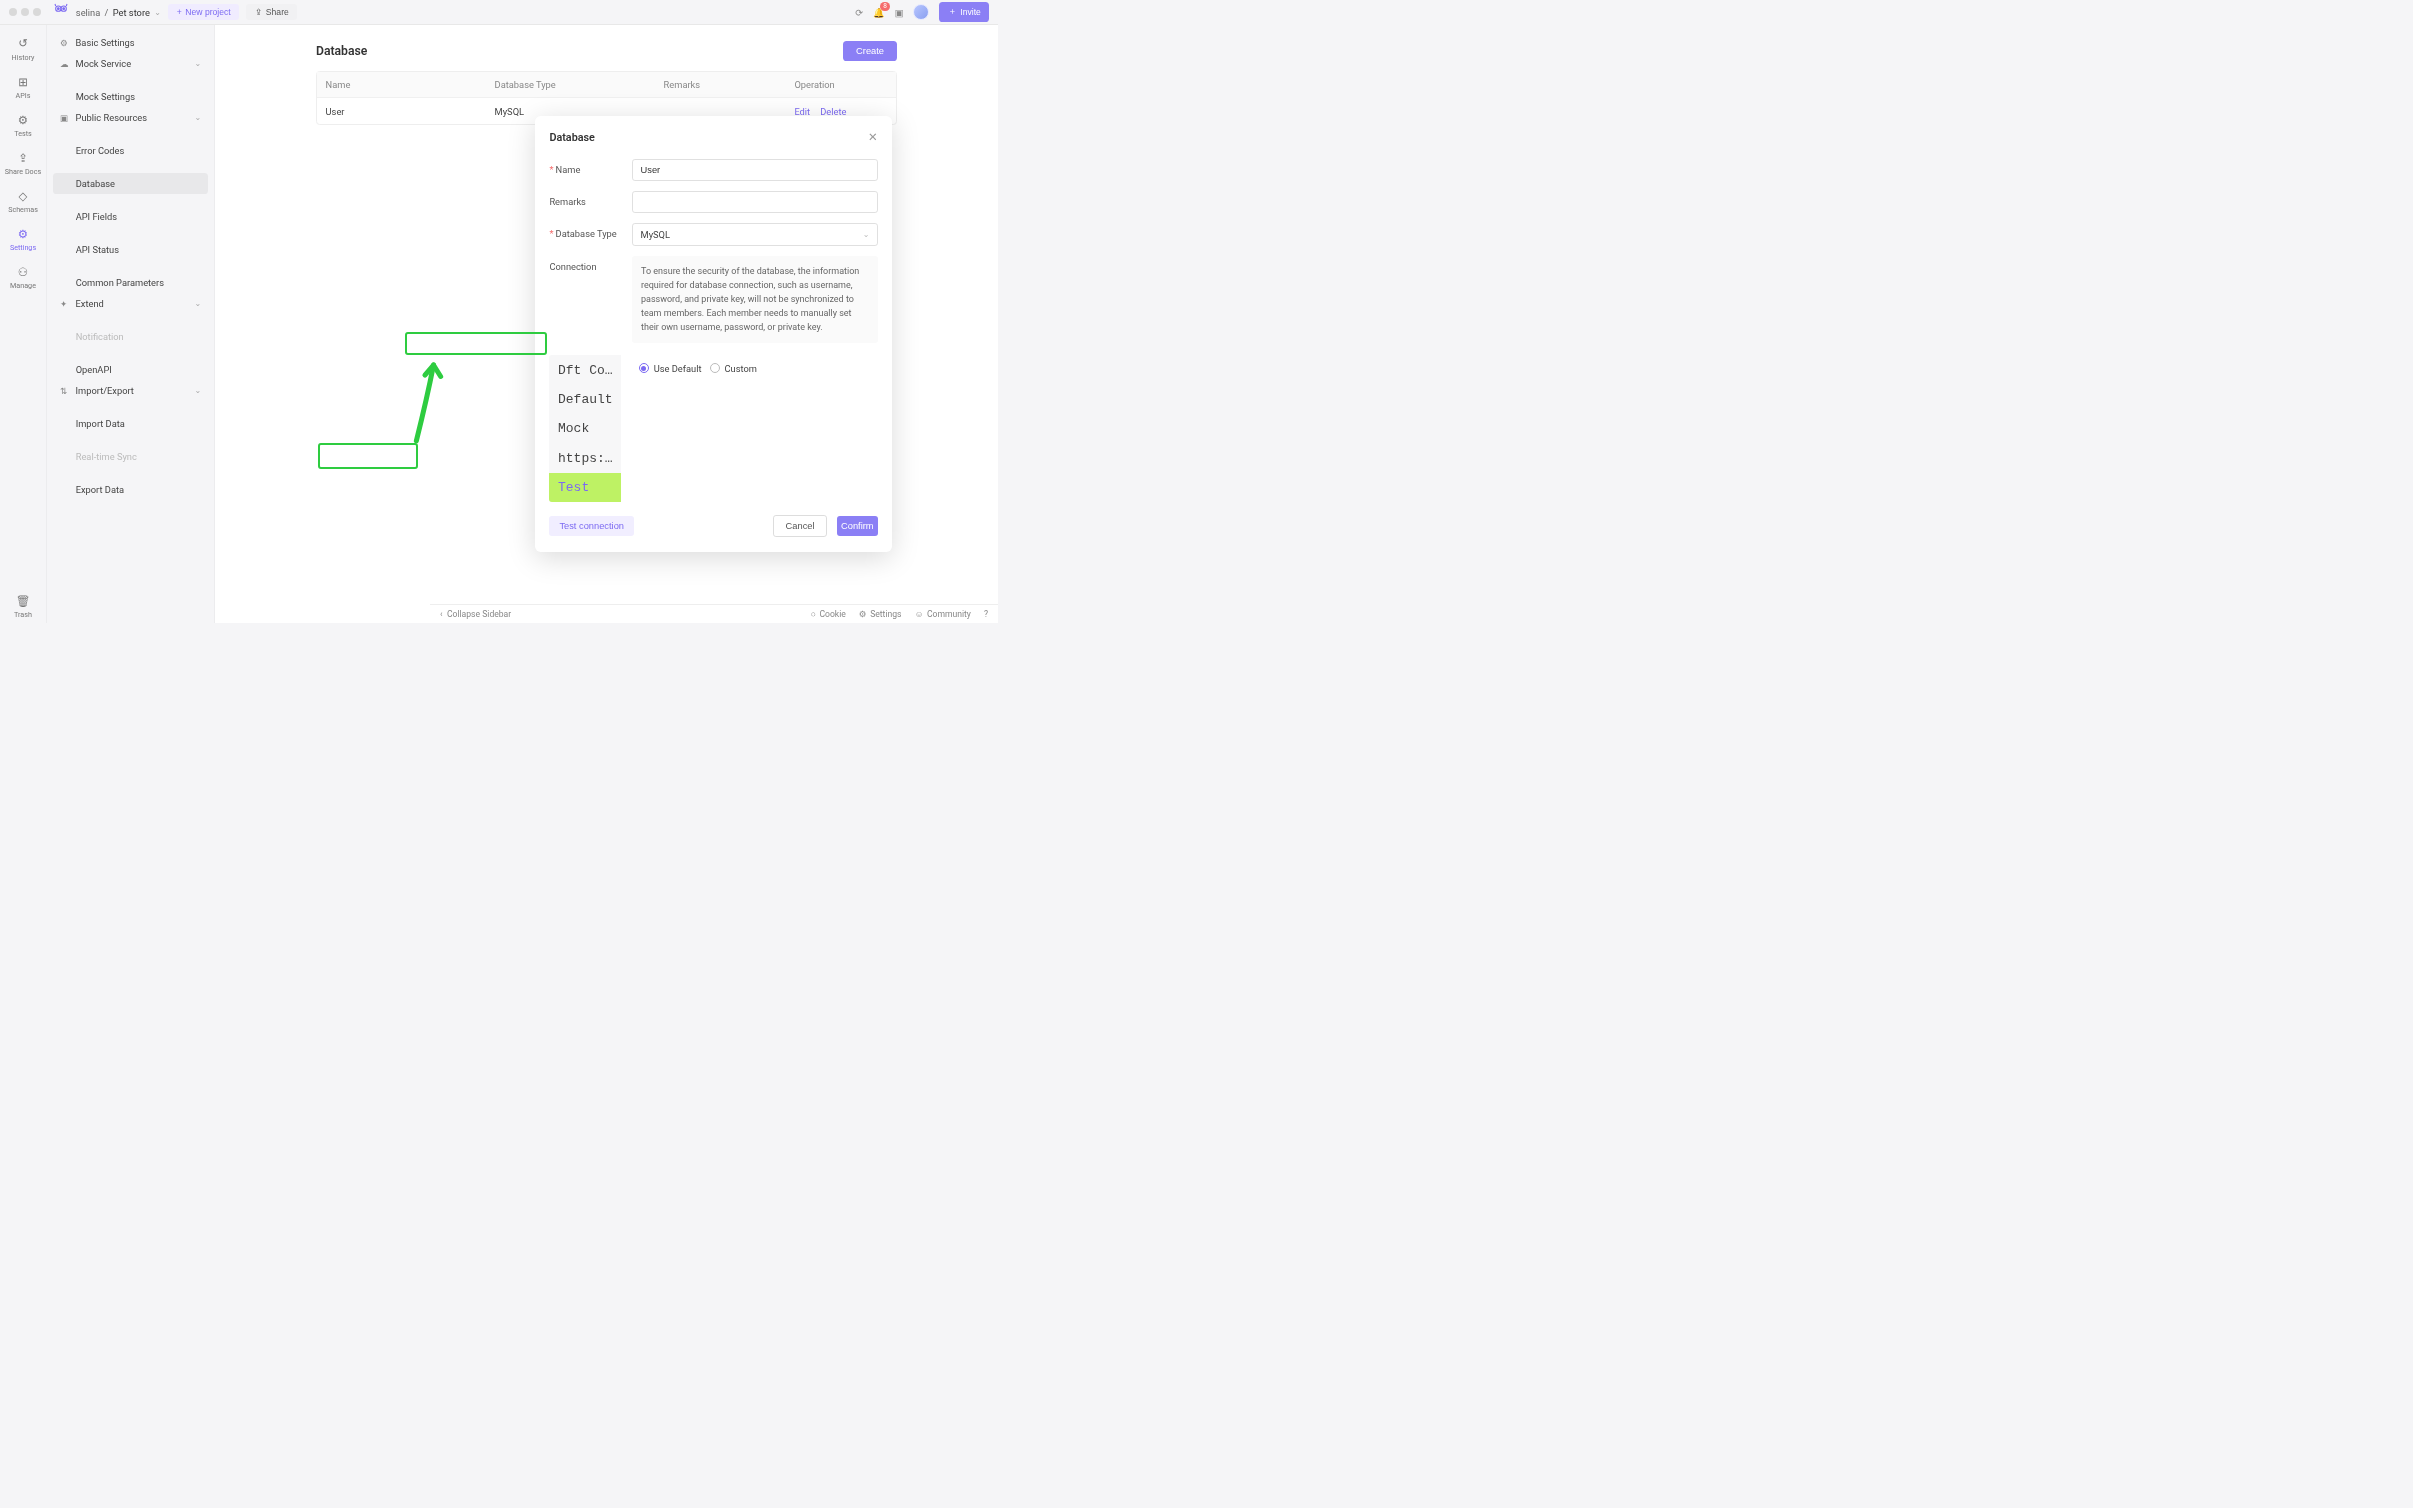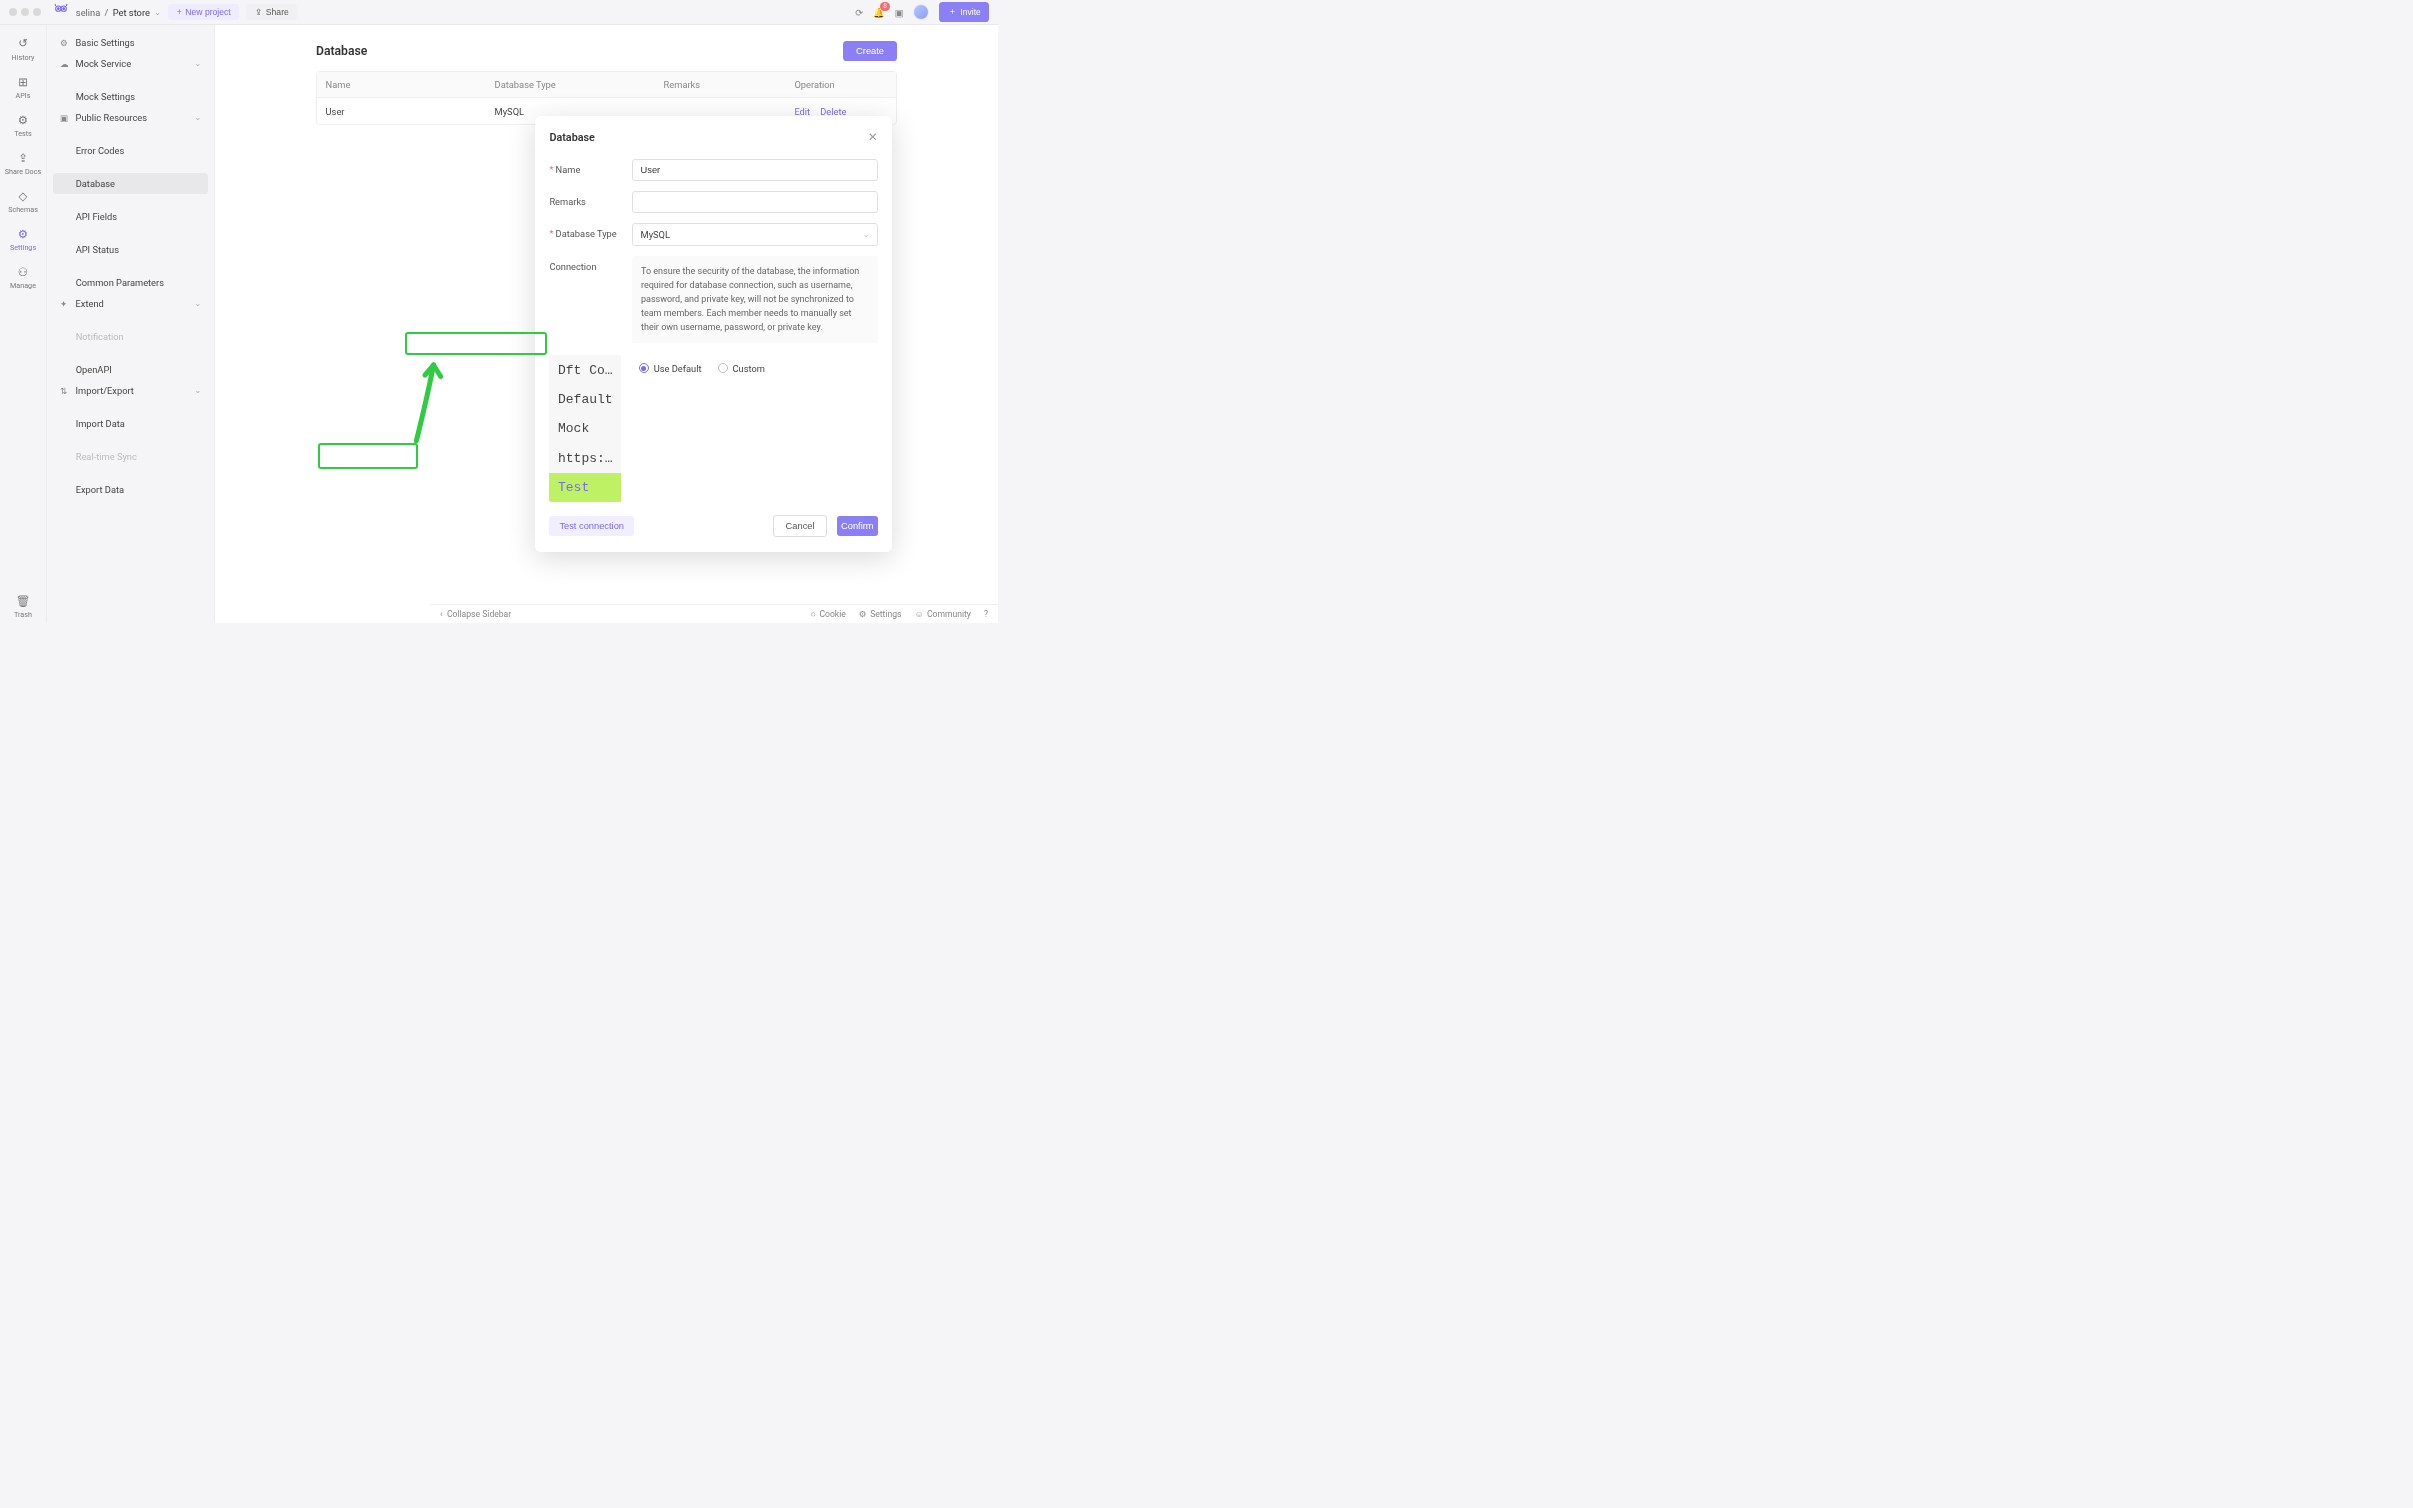--- a/index.html
+++ b/index.html
@@ -74,21 +74,21 @@
 .req{color:#f56c6c;margin-right:2.2px;}
 .form-ctl{flex:1;}
 .input,.select{width:100%;border:0.7px solid #e0e0e0;border-radius:2.9px;padding:5px 7.2px;font-size:9.3px;color:#333;background:#fff;}
 .select{display:flex;align-items:center;justify-content:space-between;color:#444;cursor:pointer;}
 .notice{background:#fafafa;border-radius:2.9px;padding:8.6px;color:#666;font-size:9px;line-height:1.55;}
 .conn-wrap{display:flex;padding:7.2px 14.4px 0 14.4px;gap:0;}
 .conn-tabs{width:72px;background:#f7f7f8;border-radius:2.9px 0 0 2.9px;overflow:hidden;}
 .conn-tab{padding:7.2px 8.6px;font-size:13px;color:#444;cursor:pointer;white-space:nowrap;overflow:hidden;text-overflow:ellipsis;font-family:Liberation Mono, monospace;}
 .conn-tab.active{background:#bef264;color:#7c6af2;}
 .conn-right{flex:1;padding:4.3px 0 0 13px;}
-.radio-row{display:flex;gap:16px;align-items:center;padding:2.9px 4.3px;}
+.radio-row{display:flex;gap:8px;align-items:center;padding:2.9px 4.3px;}
 .radio{display:flex;align-items:center;gap:5px;cursor:pointer;font-size:9.3px;color:#444;}
 .rdio{width:10px;height:10px;border:1.1px solid #bbb;border-radius:50%;display:inline-flex;align-items:center;justify-content:center;}
 .rdio.sel{border-color:#7c6af2;}
 .rdio.sel::after{content:"";width:5px;height:5px;border-radius:50%;background:#7c6af2;}
 .modal-foot{display:flex;align-items:center;padding:13px 14.4px 0 14.4px;gap:10px;}
 .btn-test{background:#f1eeff;color:#7c6af2;border:none;padding:5px 10px;border-radius:2.9px;font-size:9.3px;cursor:pointer;}
 .btn-cancel{margin-left:auto;background:#fff;border:0.7px solid #ddd;color:#555;padding:5px 11.5px;border-radius:2.9px;font-size:9.3px;cursor:pointer;}
 .btn-confirm{background:#8b7ff5;color:#fff;border:none;padding:5px 4px;border-radius:2.9px;font-size:9.3px;cursor:pointer;}
 
 .hl{position:absolute;border:2.2px solid #2ecc40;border-radius:2.9px;pointer-events:none;}

